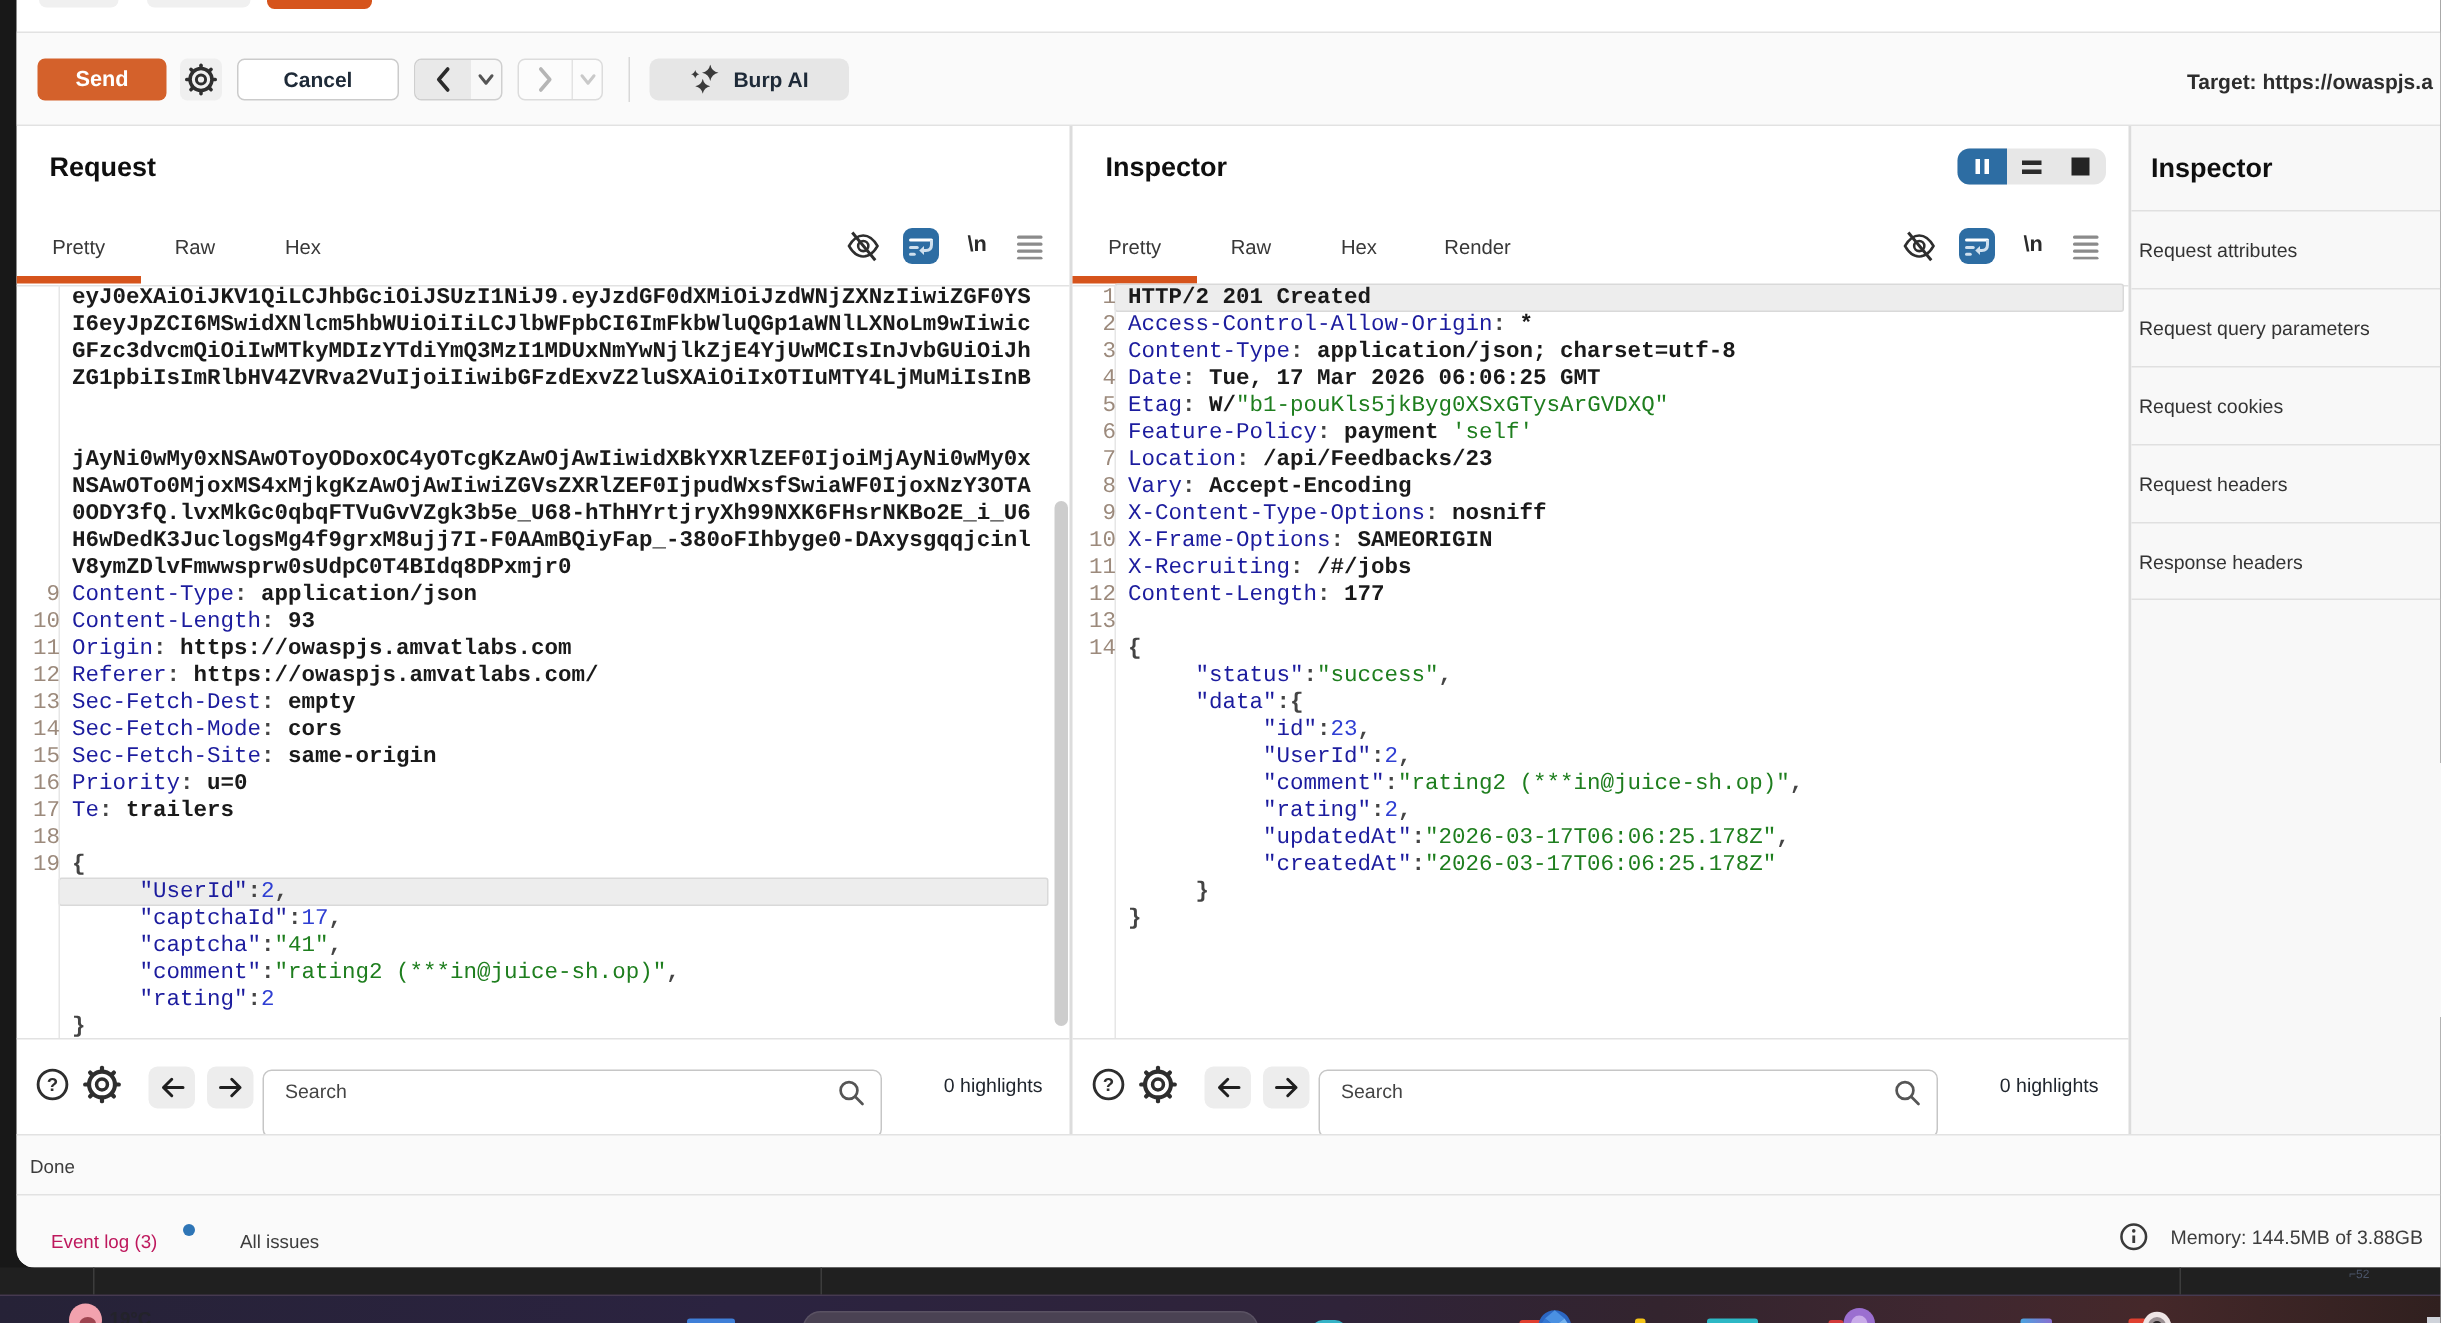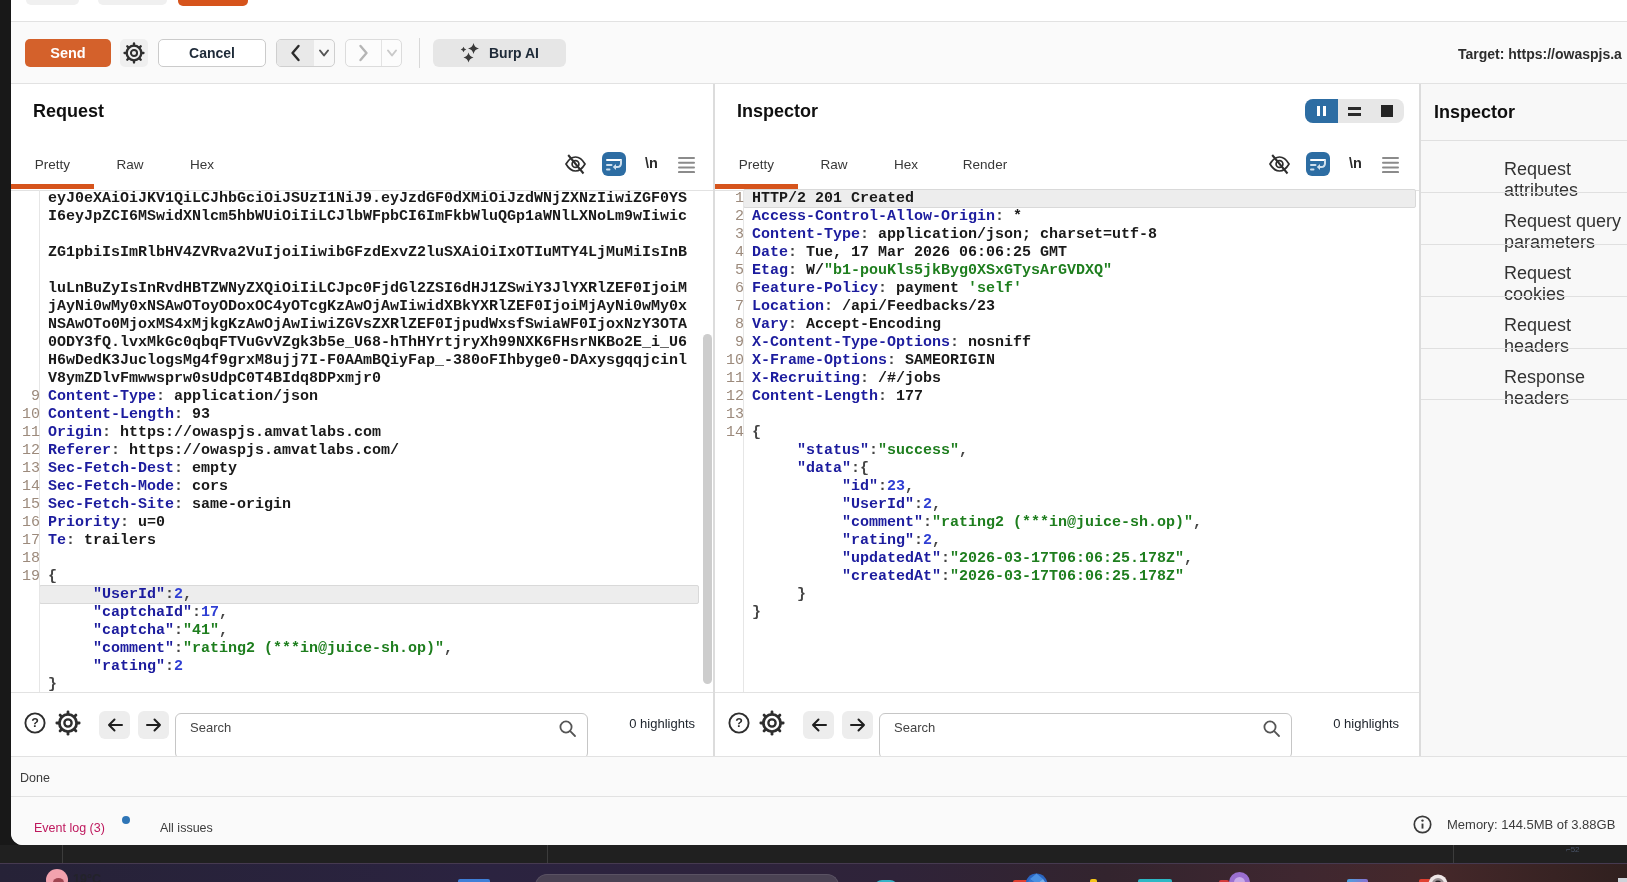--- a/index.html
+++ b/index.html
@@ -6,30 +6,30 @@
 .sep {position:absolute;left:0;width:1616px;height:1px;background:#e2e2e2}
 .vsep {position:absolute;top:84px;height:673px;width:2px;background:#dcdcdc}
 .btn {position:absolute;top:39px;height:28px;border-radius:5px;display:flex;align-items:center;justify-content:center;font-weight:bold;font-size:14px;color:#1e2a38}
 .ptitle {position:absolute;font-weight:bold;font-size:18px;color:#0f0f0f}
 .ptab {position:absolute;top:151px;height:30px;text-align:center;font-size:13.5px;color:#383838;line-height:28px}
 .orangeu {position:absolute;top:184px;height:5px;background:#d6541c}
 .nlic {position:absolute;font:600 14.5px "Liberation Sans";color:#2b2b2b}
 .gutline {position:absolute;top:190px;height:502px;width:1px;background:#e6e6e6}
 .lnum {position:absolute;width:29px;text-align:right;font:15px/18px "Liberation Mono",monospace;color:#9c8a7c}
 .crow {position:absolute;font:bold 15px/18px "Liberation Mono",monospace;color:#1a1a1a;white-space:pre}
-.crow b {font-weight:bold}
+.crow b {font-weight:normal}
 .hn,.k {color:#1c1c9e}
 .pc {color:#444}
 .s {color:#1e7e1e}
 .n {color:#2f3fd3}
 .hlrow {position:absolute;height:19px;background:#ededed;border:1px solid #d9d9d9;border-radius:2px}
 .sqbtn {position:absolute;width:31px;height:28px;background:#ededed;border-radius:6px;display:flex;align-items:center;justify-content:center}
 .sbox {position:absolute;height:46px;border:1px solid #c6c6c6;border-radius:6px;background:#fff;font-size:13px;color:#444;line-height:28px;padding-left:14px}
 .hl8 {position:absolute;font-size:13px;color:#20262e;text-align:right}
-.insprow {position:absolute;left:1493px;font-size:18px;color:#333}
+.insprow {position:absolute;left:1415px;font-size:13px;color:#333}
 .inspsep {position:absolute;left:1410px;width:206px;height:1px;background:#e0e0e0}
 </style></head>
 <body>
 <div id="win">
 
  <div style="position:absolute;left:15px;top:0;width:53px;height:5px;background:#f0f0f0;border-radius:0 0 5px 5px"></div>
  <div style="position:absolute;left:87px;top:0;width:69px;height:5px;background:#f0f0f0;border-radius:0 0 5px 5px"></div>
  <div style="position:absolute;left:167px;top:0;width:70px;height:6px;background:#d6541c;border-radius:0 0 5px 5px"></div>
  <div class="sep" style="top:21px"></div>
 
@@ -112,22 +112,22 @@
         <rect x="1" y="1.0" width="17" height="2.1" rx="1" fill="#8b8b8b"></rect>
         <rect x="1" y="5.7" width="17" height="2.1" rx="1" fill="#8b8b8b"></rect>
         <rect x="1" y="10.4" width="17" height="2.1" rx="1" fill="#8b8b8b"></rect>
         <rect x="1" y="15.100000000000001" width="17" height="2.1" rx="1" fill="#8b8b8b"></rect>
       </svg></div>
  <div class="sep" style="top:190px;width:702px"></div>
  <div class="hlrow" style="left:28px;top:585px;width:660px"></div>
  <div class="gutline" style="left:27.5px"></div>
  <div class="crow" style="left:37px;top:190px">eyJ0eXAiOiJKV1QiLCJhbGciOiJSUzI1NiJ9.eyJzdGF0dXMiOiJzdWNjZXNzIiwiZGF0YS</div>
     <div class="crow" style="left:37px;top:208px">I6eyJpZCI6MSwidXNlcm5hbWUiOiIiLCJlbWFpbCI6ImFkbWluQGp1aWNlLXNoLm9wIiwic</div>
+    <div class="crow" style="left:37px;top:226px">GFzc3dvcmQiOiIwMTkyMDIzYTdiYmQ3MzI1MDUxNmYwNjlkZjE4YjUwMCIsInJvbGUiOiJh</div>
     <div class="crow" style="left:37px;top:244px">ZG1pbiIsImRlbHV4ZVRva2VuIjoiIiwibGFzdExvZ2luSXAiOiIxOTIuMTY4LjMuMiIsInB</div>
-    <div class="crow" style="left:37px;top:280px">luLnBuZyIsInRvdHBTZWNyZXQiOiIiLCJpc0FjdGl2ZSI6dHJ1ZSwiY3JlYXRlZEF0IjoiM</div>
     <div class="crow" style="left:37px;top:298px">jAyNi0wMy0xNSAwOToyODoxOC4yOTcgKzAwOjAwIiwidXBkYXRlZEF0IjoiMjAyNi0wMy0x</div>
     <div class="crow" style="left:37px;top:316px">NSAwOTo0MjoxMS4xMjkgKzAwOjAwIiwiZGVsZXRlZEF0IjpudWxsfSwiaWF0IjoxNzY3OTA</div>
     <div class="crow" style="left:37px;top:334px">0ODY3fQ.lvxMkGc0qbqFTVuGvVZgk3b5e_U68-hThHYrtjryXh99NXK6FHsrNKBo2E_i_U6</div>
     <div class="crow" style="left:37px;top:352px">H6wDedK3JuclogsMg4f9grxM8ujj7I-F0AAmBQiyFap_-380oFIhbyge0-DAxysgqqjcinl</div>
     <div class="crow" style="left:37px;top:370px">V8ymZDlvFmwwsprw0sUdpC0T4BIdq8DPxmjr0</div>
     <div class="lnum" style="left:0px;top:388px">9</div>
     <div class="crow" style="left:37px;top:388px"><b class="hn">Content-Type</b><span class="pc">:</span> application/json</div>
     <div class="lnum" style="left:0px;top:406px">10</div>
     <div class="crow" style="left:37px;top:406px"><b class="hn">Content-Length</b><span class="pc">:</span> 93</div>
     <div class="lnum" style="left:0px;top:424px">11</div>

